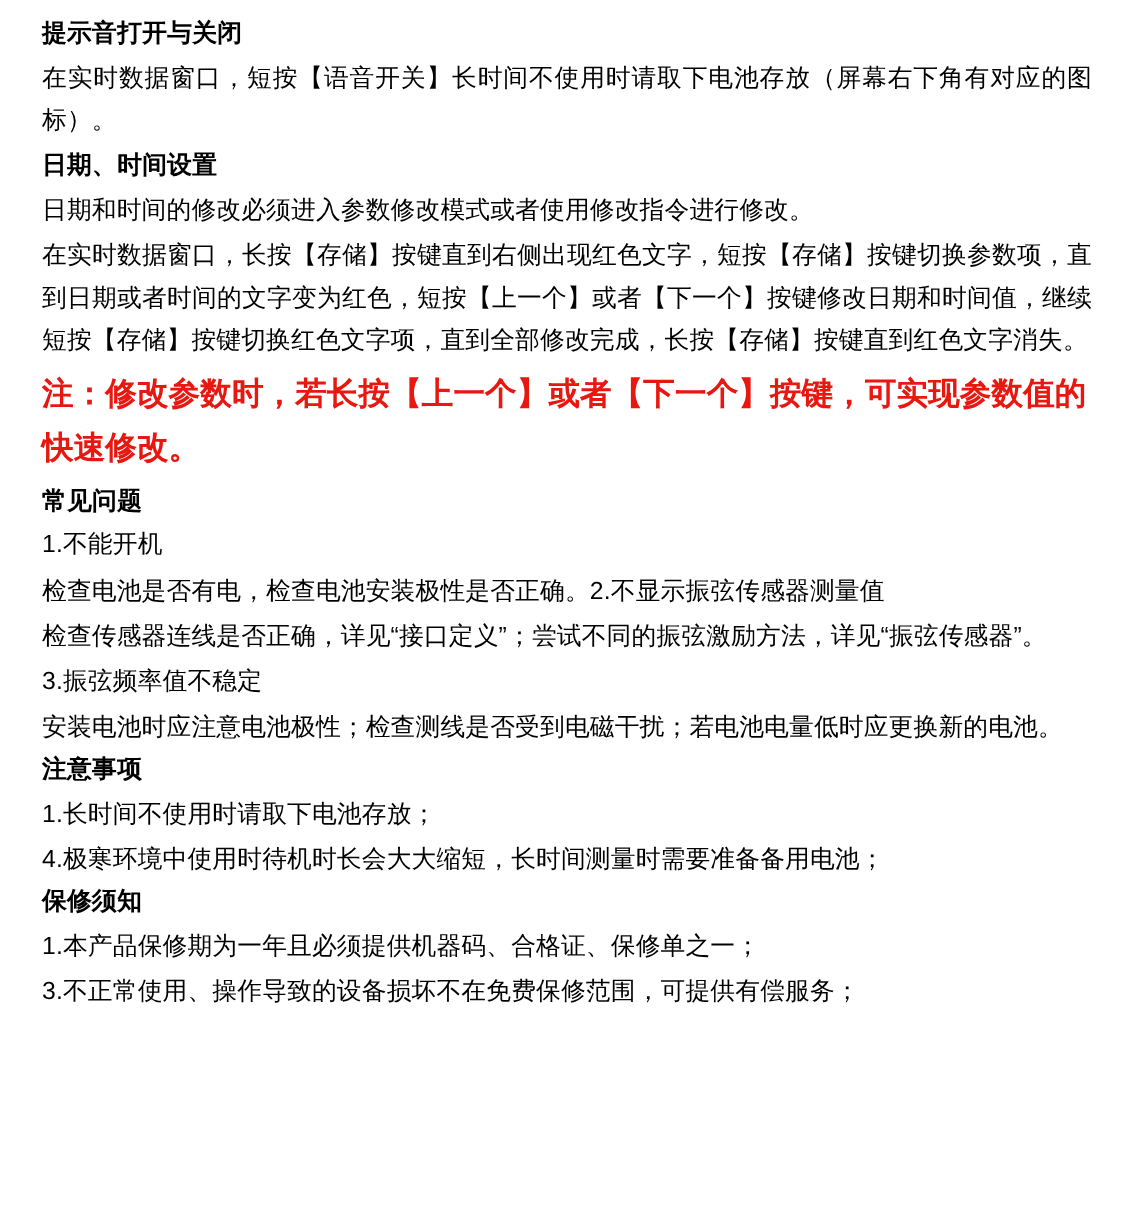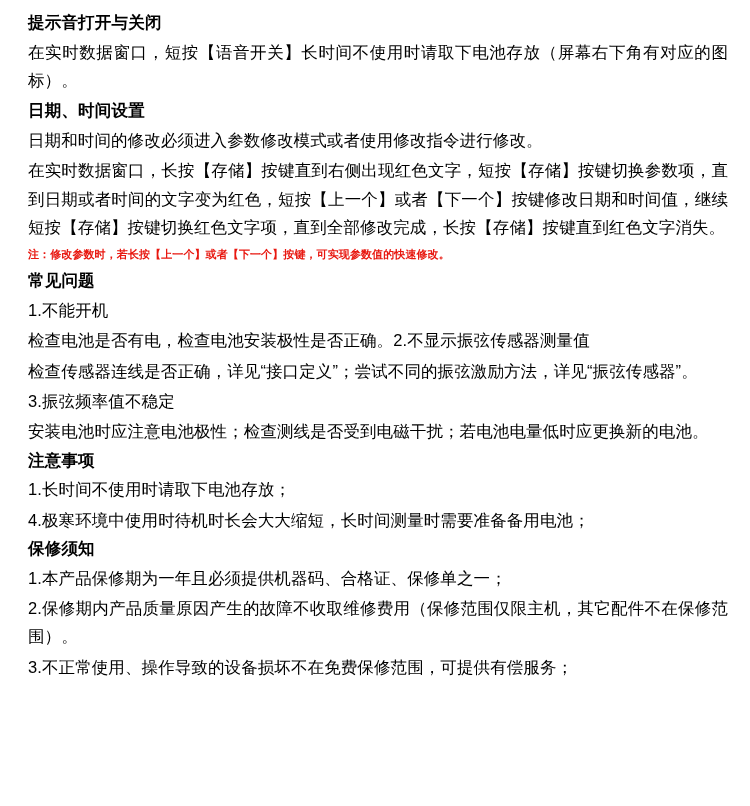--- a/index.html
+++ b/index.html
@@ -31,21 +31,21 @@
     font-size: 16.5px;
     line-height: 1.72;
     margin: 0 0 2px 0;
     text-align: justify;
     text-justify: inter-ideograph;
     letter-spacing: 0.1px;
   }
   .note {
     color: #e8170f;
     font-weight: bold;
-    font-size: 11px;
+    font-size: 21px;
     line-height: 1.72;
     margin: 4px 0 4px 0;
     letter-spacing: 0.1px;
   }
   .gap-top {
     margin-top: 4px;
   }
 </style>
 </head>
 <body>
@@ -66,16 +66,15 @@
   <p class="p">检查传感器连线是否正确，详见“接口定义”；尝试不同的振弦激励方法，详见“振弦传感器”。</p>
   <p class="p">3.振弦频率值不稳定</p>
   <p class="p">安装电池时应注意电池极性；检查测线是否受到电磁干扰；若电池电量低时应更换新的电池。</p>
 
   <h2 class="h">注意事项</h2>
   <p class="p">1.长时间不使用时请取下电池存放；</p>
   <p class="p">4.极寒环境中使用时待机时长会大大缩短，长时间测量时需要准备备用电池；</p>
 
   <h2 class="h">保修须知</h2>
   <p class="p">1.本产品保修期为一年且必须提供机器码、合格证、保修单之一；</p>
-  <p class="p">2.保修期内产品质量原因产生的故障不收取维修费用（保修范围仅限主机，其它配件不在保修范围）。</p>
   <p class="p">3.不正常使用、操作导致的设备损坏不在免费保修范围，可提供有偿服务；</p>
 
 </div>
 
 </body></html>

